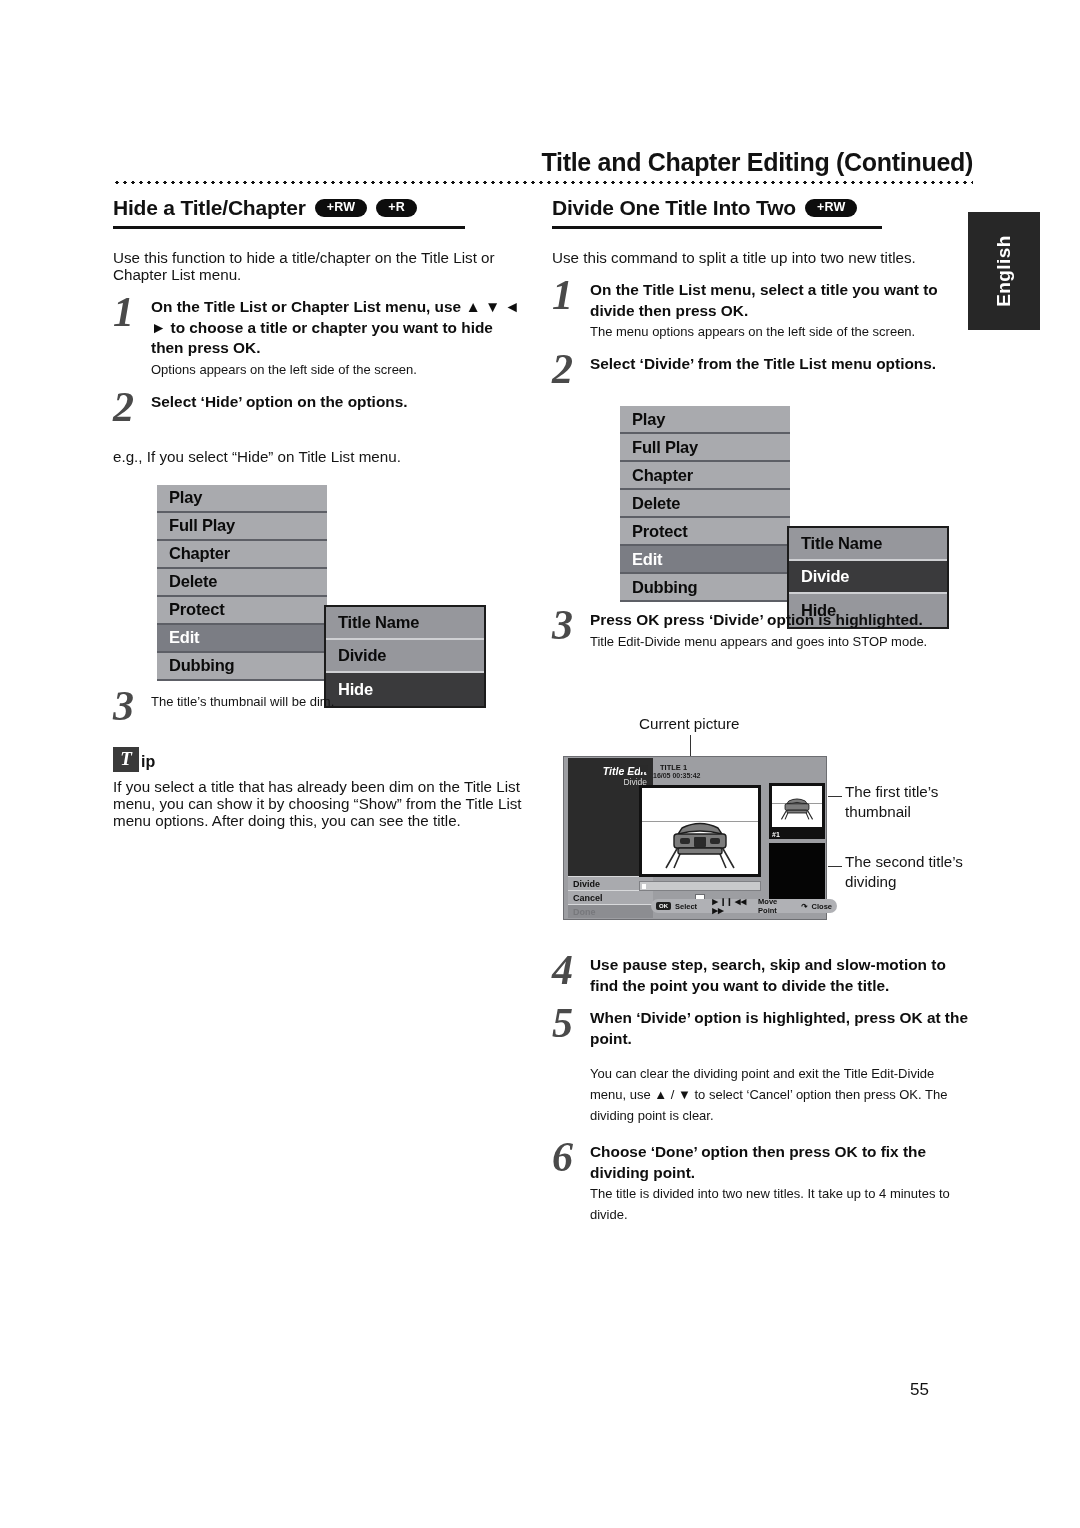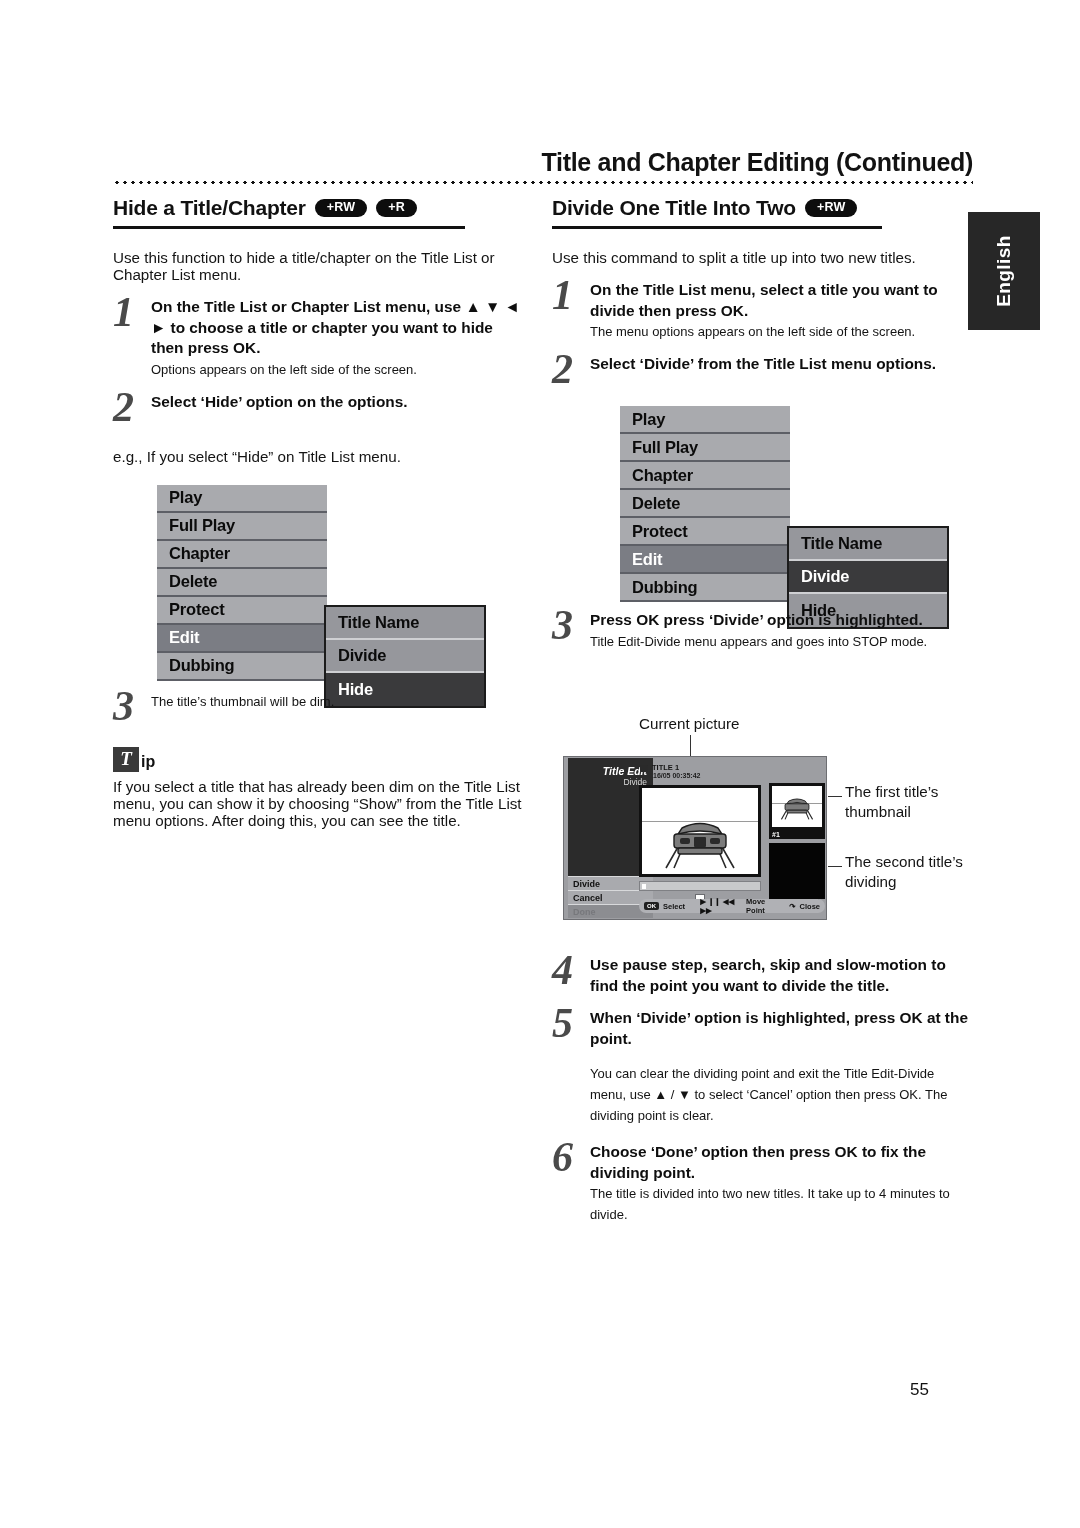--- a/index.html
+++ b/index.html
@@ -292,21 +292,21 @@
   .tv-main {
     position: absolute;
     left: 73px;
     top: 4px;
     right: 4px;
     bottom: 4px;
   }
   .tv-topbar {
     display: flex;
     align-items: flex-end;
-    gap: 4px;
+    gap: 12px;
     padding: 2px 0 0 3px;
     font-size: 7.5px;
     font-weight: bold;
     color: #151515;
   }
   .disc-icon {
     width: 8px;
     height: 7px;
     background: #2a2a2a;
     border-radius: 1px;
@@ -403,21 +403,21 @@
   .thumb2 {
     position: absolute;
     left: 132px;
     top: 82px;
     width: 56px;
     height: 56px;
     background: #050505;
   }
   .tv-bottombar {
     position: absolute;
-    left: 2px;
+    left: 14px;
     bottom: 2px;
     width: 186px;
     height: 14px;
     background: #b0b1b5;
     border-radius: 7px;
     display: flex;
     align-items: center;
     font-size: 7.5px;
     font-weight: bold;
     color: #111;

